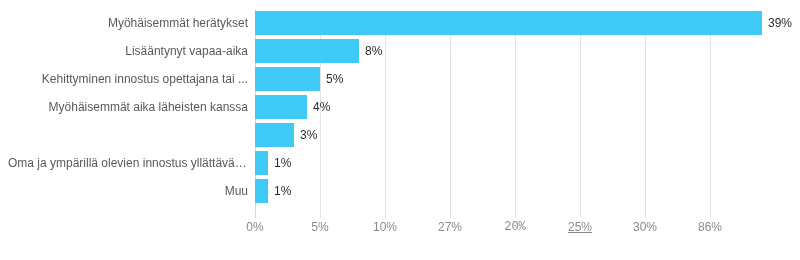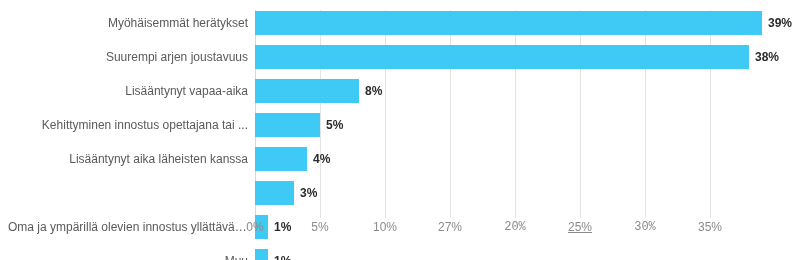--- a/index.html
+++ b/index.html
@@ -45,21 +45,21 @@
   .rows {
     position: absolute;
     left: 0;
     top: 10px;
     width: 800px;
     height: 208px;
   }
   .bar-row {
     position: relative;
     height: 26px;
-    margin-bottom: 8px;
+    margin-bottom: 2px;
     display: flex;
     align-items: center;
     padding-left: 28px;
   }
 
   .cat-label {
     position: absolute;
     left: 8px;
     width: 240px;
     text-align: right;
@@ -79,21 +79,21 @@
     height: 24px;
     display: flex;
     align-items: center;
   }
   .bar {
     height: 24px;
     background: #3fc9f5;
   }
   .bar-value {
     font-size: 12px;
-    font-weight: bold;
+    font-weight: normal;
     color: #2b2b2b;
     margin-left: 6px;
     white-space: nowrap;
     line-height: 24px;
     text-align: right;
   }
 
   
   .x-axis {
     position: absolute;
@@ -129,42 +129,35 @@
 
   <div class="rows">
       <div class="bar-row">
         <div class="cat-label">Myöhäisemmät herätykset</div>
         <div class="bar-wrap">
           <div class="bar" style="width: 507px; background: rgb(63, 201, 245);"></div>
           <div class="bar-value">39%</div>
         </div>
       </div>
       <div class="bar-row">
-        <div class="cat-label">Suurempi arjen joustavuus</div>
-        <div class="bar-wrap">
-          <div class="bar" style="width: 494px; background: rgb(63, 201, 245);"></div>
-          <div class="bar-value">38%</div>
-        </div>
-      </div>
-      <div class="bar-row">
         <div class="cat-label">Lisääntynyt vapaa-aika</div>
         <div class="bar-wrap">
           <div class="bar" style="width: 104px; background: rgb(63, 201, 245);"></div>
           <div class="bar-value">8%</div>
         </div>
       </div>
       <div class="bar-row">
         <div class="cat-label">Kehittyminen innostus opettajana tai ...</div>
         <div class="bar-wrap">
           <div class="bar" style="width: 65px; background: rgb(63, 201, 245);"></div>
           <div class="bar-value">5%</div>
         </div>
       </div>
       <div class="bar-row">
-        <div class="cat-label">Lisääntynyt aika läheisten kanssa</div>
+        <div class="cat-label">Myöhäisemmät aika läheisten kanssa</div>
         <div class="bar-wrap">
           <div class="bar" style="width: 52px; background: rgb(63, 201, 245);"></div>
           <div class="bar-value">4%</div>
         </div>
       </div>
       <div class="bar-row">
         <div class="bar-wrap">
           <div class="bar" style="width: 39px; background: rgb(63, 201, 245);"></div>
           <div class="bar-value">3%</div>
         </div>
@@ -185,17 +178,17 @@
       </div>
     </div>
 
   <div class="x-axis">
       <div class="x-tick" style="left: 0px;">0%</div>
       <div class="x-tick" style="left: 65px;">5%</div>
       <div class="x-tick" style="left: 130px;">10%</div>
       <div class="x-tick" style="left: 195px;">27%</div>
       <div class="x-tick" style="left: 260px; font-family: Liberation Mono, monospace;">20%</div>
       <div class="x-tick" style="left: 325px; text-decoration: underline;">25%</div>
-      <div class="x-tick" style="left: 390px; font-family: Liberation Mono, monospace;">30%</div>
-      <div class="x-tick" style="left: 455px;">35%</div>
+      <div class="x-tick" style="left: 390px;">30%</div>
+      <div class="x-tick" style="left: 455px;">86%</div>
     </div>
 
 </div>
 
 </body></html>

